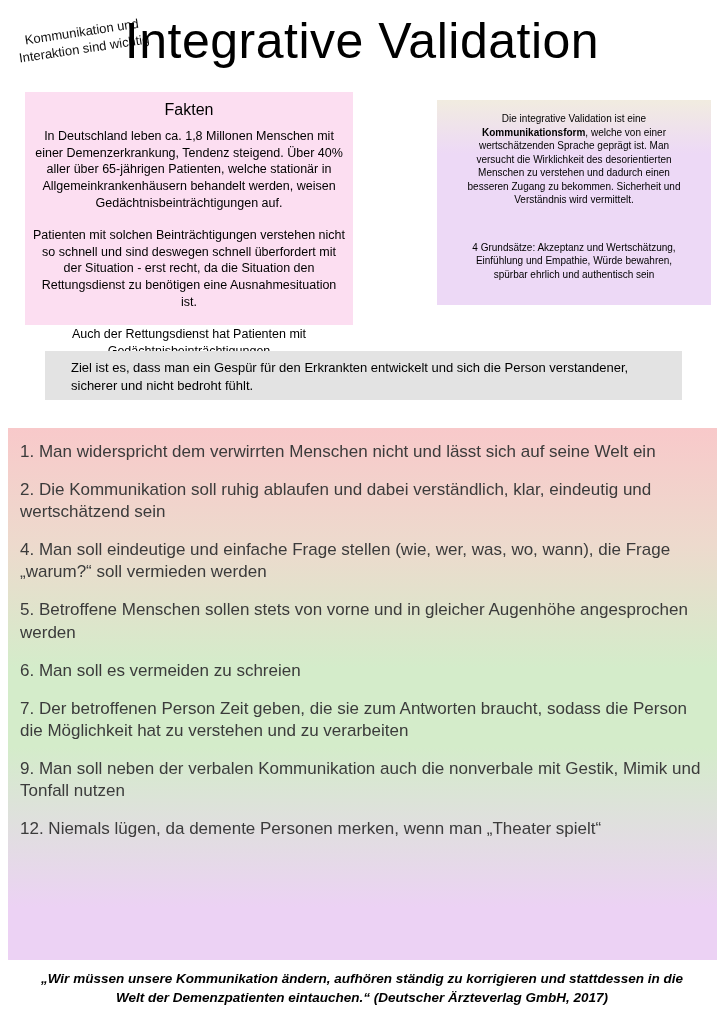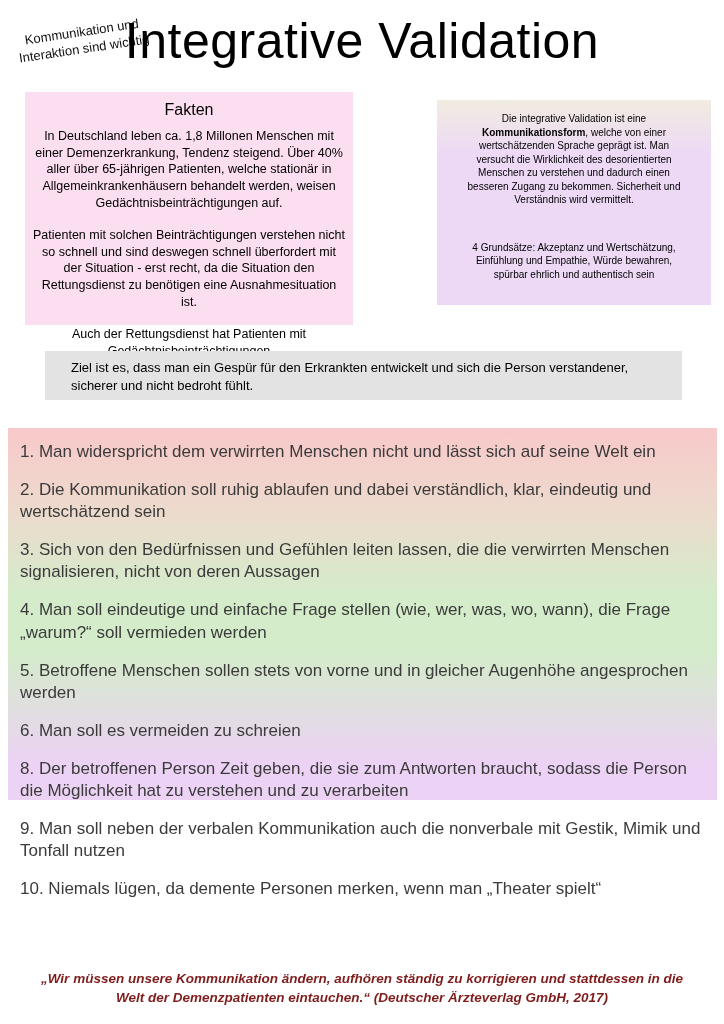--- a/index.html
+++ b/index.html
@@ -73,21 +73,21 @@
     background: var(--goal-bg, #e3e3e3);
     padding: 8px 26px;
     text-align: left;
     font-size: 13px;
     line-height: 1.35;
   }
 
   .rules-box {
     position: absolute;
     left: 8px; top: 428px;
-    width: 709px; height: 372px;
+    width: 709px; height: 532px;
     background: linear-gradient(180deg,
       #f8c9ca 0%,
       #eddacd 22%,
       #d7ecca 45%,
       #d3ecca 58%,
       #ddе1da 74%,
       #e8d2ef 88%,
       #ecd2f4 100%);
     padding: 13px 12px 0 12px;
     color: #3b3b3b;
@@ -102,21 +102,21 @@
   .footer-quote {
     position: absolute;
     left: 0; top: 970px;
     width: 100%;
     padding: 0 30px;
     text-align: center;
     font-size: 13.5px;
     line-height: 1.4;
     font-style: italic;
     font-weight: 700;
-    color: #7f1d1d;
+    color: #000000;
   }
 </style>
 </head>
 <body>
 
 <div class="rotated-note">Kommunikation und Interaktion sind wichtig</div>
 
 <h1 class="page-title">Integrative Validation</h1>
 
 <div class="facts-box">
@@ -132,22 +132,21 @@
   <p>4 Grundsätze: Akzeptanz und Wertschätzung, Einfühlung und Empathie, Würde bewahren, spürbar ehrlich und authentisch sein</p>
 </div>
 
 <div class="goal-box">
   <span>Ziel ist es, dass man ein Gespür für den Erkrankten entwickelt und sich die Person verstandener, sicherer und nicht bedroht fühlt.</span>
 </div>
 
 <div class="rules-box" style="background: linear-gradient(rgb(248, 201, 202) 0%, rgb(237, 218, 205) 22%, rgb(212, 236, 202) 45%, rgb(212, 236, 202) 60%, rgb(236, 210, 244) 90%);">
   <div class="rule-item">1. Man widerspricht dem verwirrten Menschen nicht und lässt sich auf seine Welt ein</div>
   <div class="rule-item">2. Die Kommunikation soll ruhig ablaufen und dabei verständlich, klar, eindeutig und wertschätzend sein</div>
-  <div class="rule-item">3. Sich von den Bedürfnissen und Gefühlen leiten lassen, die die verwirrten Menschen signalisieren, nicht von deren Aussagen</div>
   <div class="rule-item">4. Man soll eindeutige und einfache Frage stellen (wie, wer, was, wo, wann), die Frage „warum?“ soll vermieden werden</div>
   <div class="rule-item">5. Betroffene Menschen sollen stets von vorne und in gleicher Augenhöhe angesprochen werden</div>
   <div class="rule-item">6. Man soll es vermeiden zu schreien</div>
-  <div class="rule-item">8. Der betroffenen Person Zeit geben, die sie zum Antworten braucht, sodass die Person die Möglichkeit hat zu verstehen und zu verarbeiten</div>
+  <div class="rule-item">7. Der betroffenen Person Zeit geben, die sie zum Antworten braucht, sodass die Person die Möglichkeit hat zu verstehen und zu verarbeiten</div>
   <div class="rule-item">9. Man soll neben der verbalen Kommunikation auch die nonverbale mit Gestik, Mimik und Tonfall nutzen</div>
-  <div class="rule-item">10. Niemals lügen, da demente Personen merken, wenn man „Theater spielt“</div>
+  <div class="rule-item">12. Niemals lügen, da demente Personen merken, wenn man „Theater spielt“</div>
 </div>
 
 <div class="footer-quote">„Wir müssen unsere Kommunikation ändern, aufhören ständig zu korrigieren und stattdessen in die Welt der Demenzpatienten eintauchen.“ (Deutscher Ärzteverlag GmbH, 2017)</div>
 
 </body></html>

